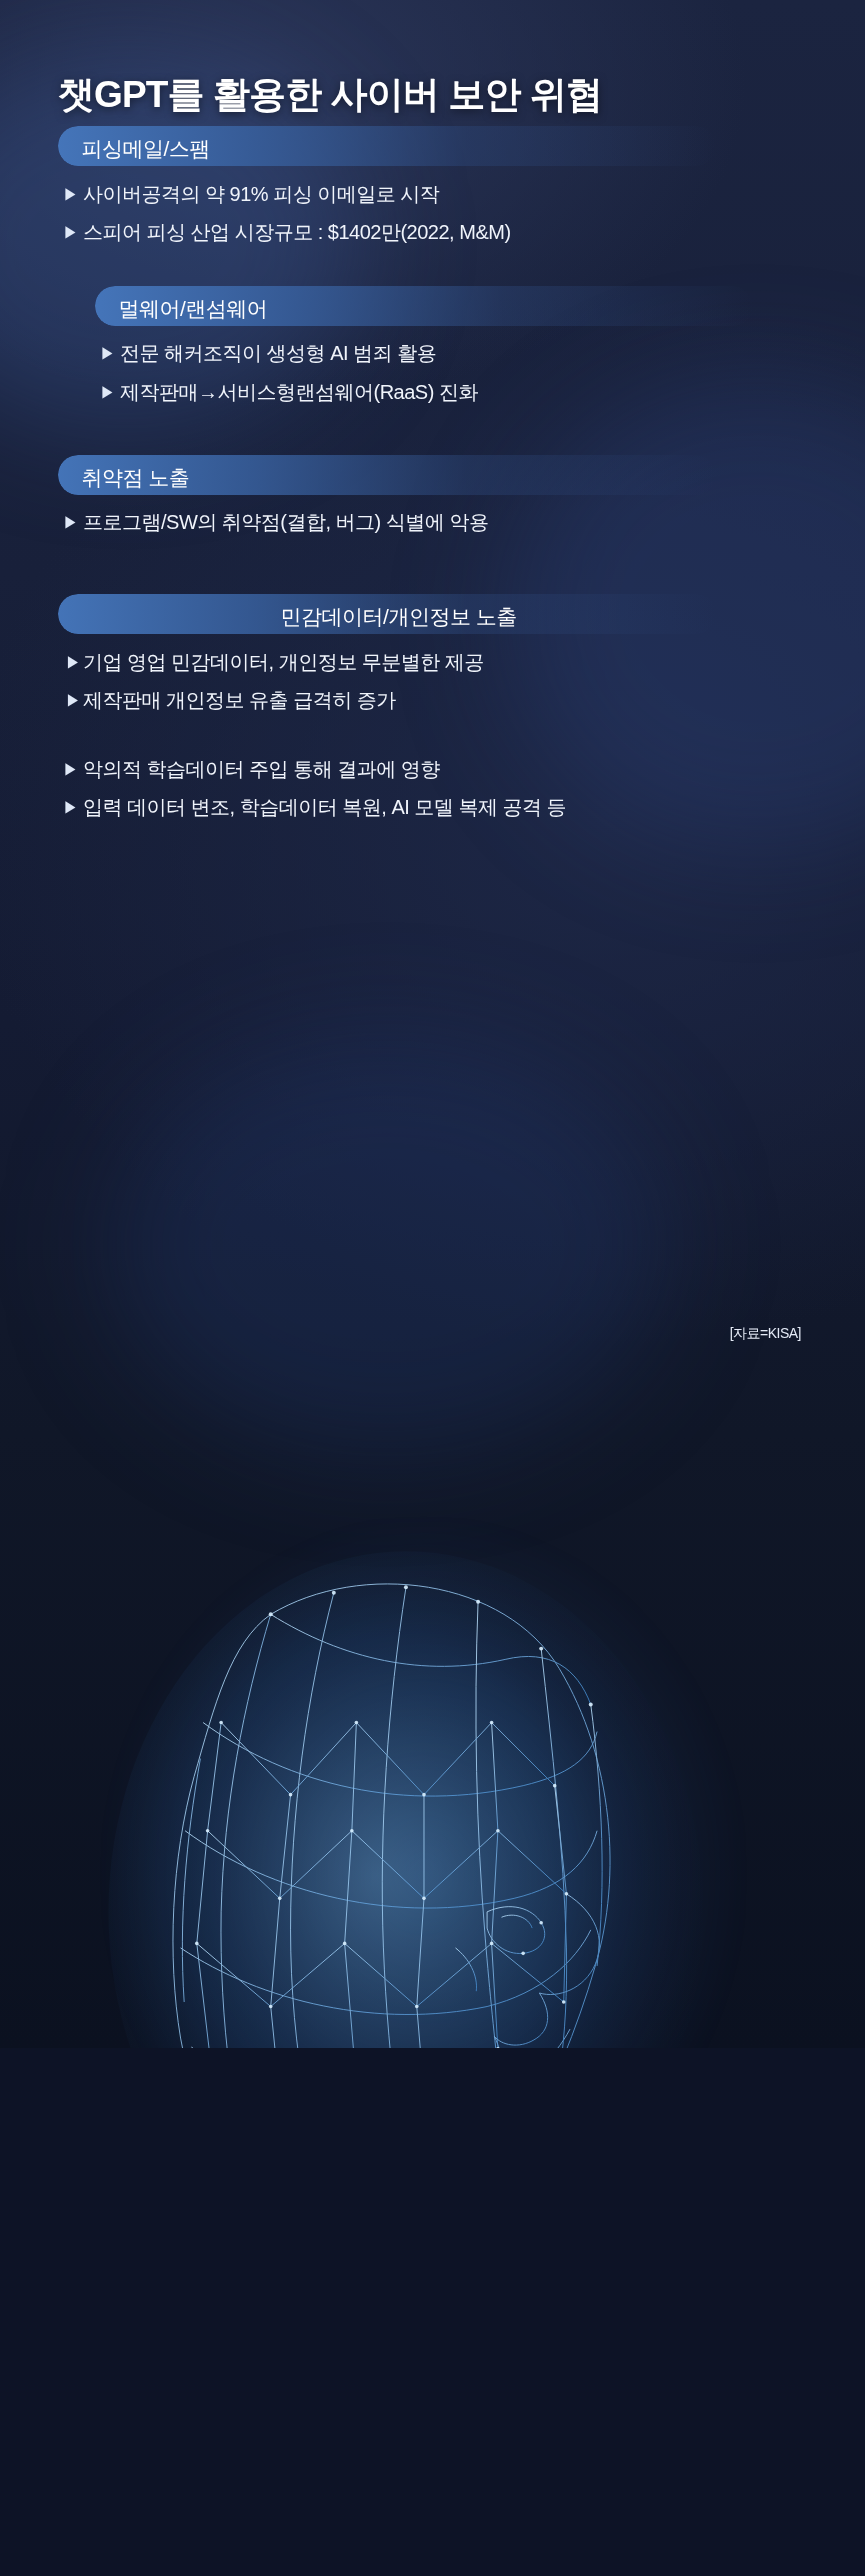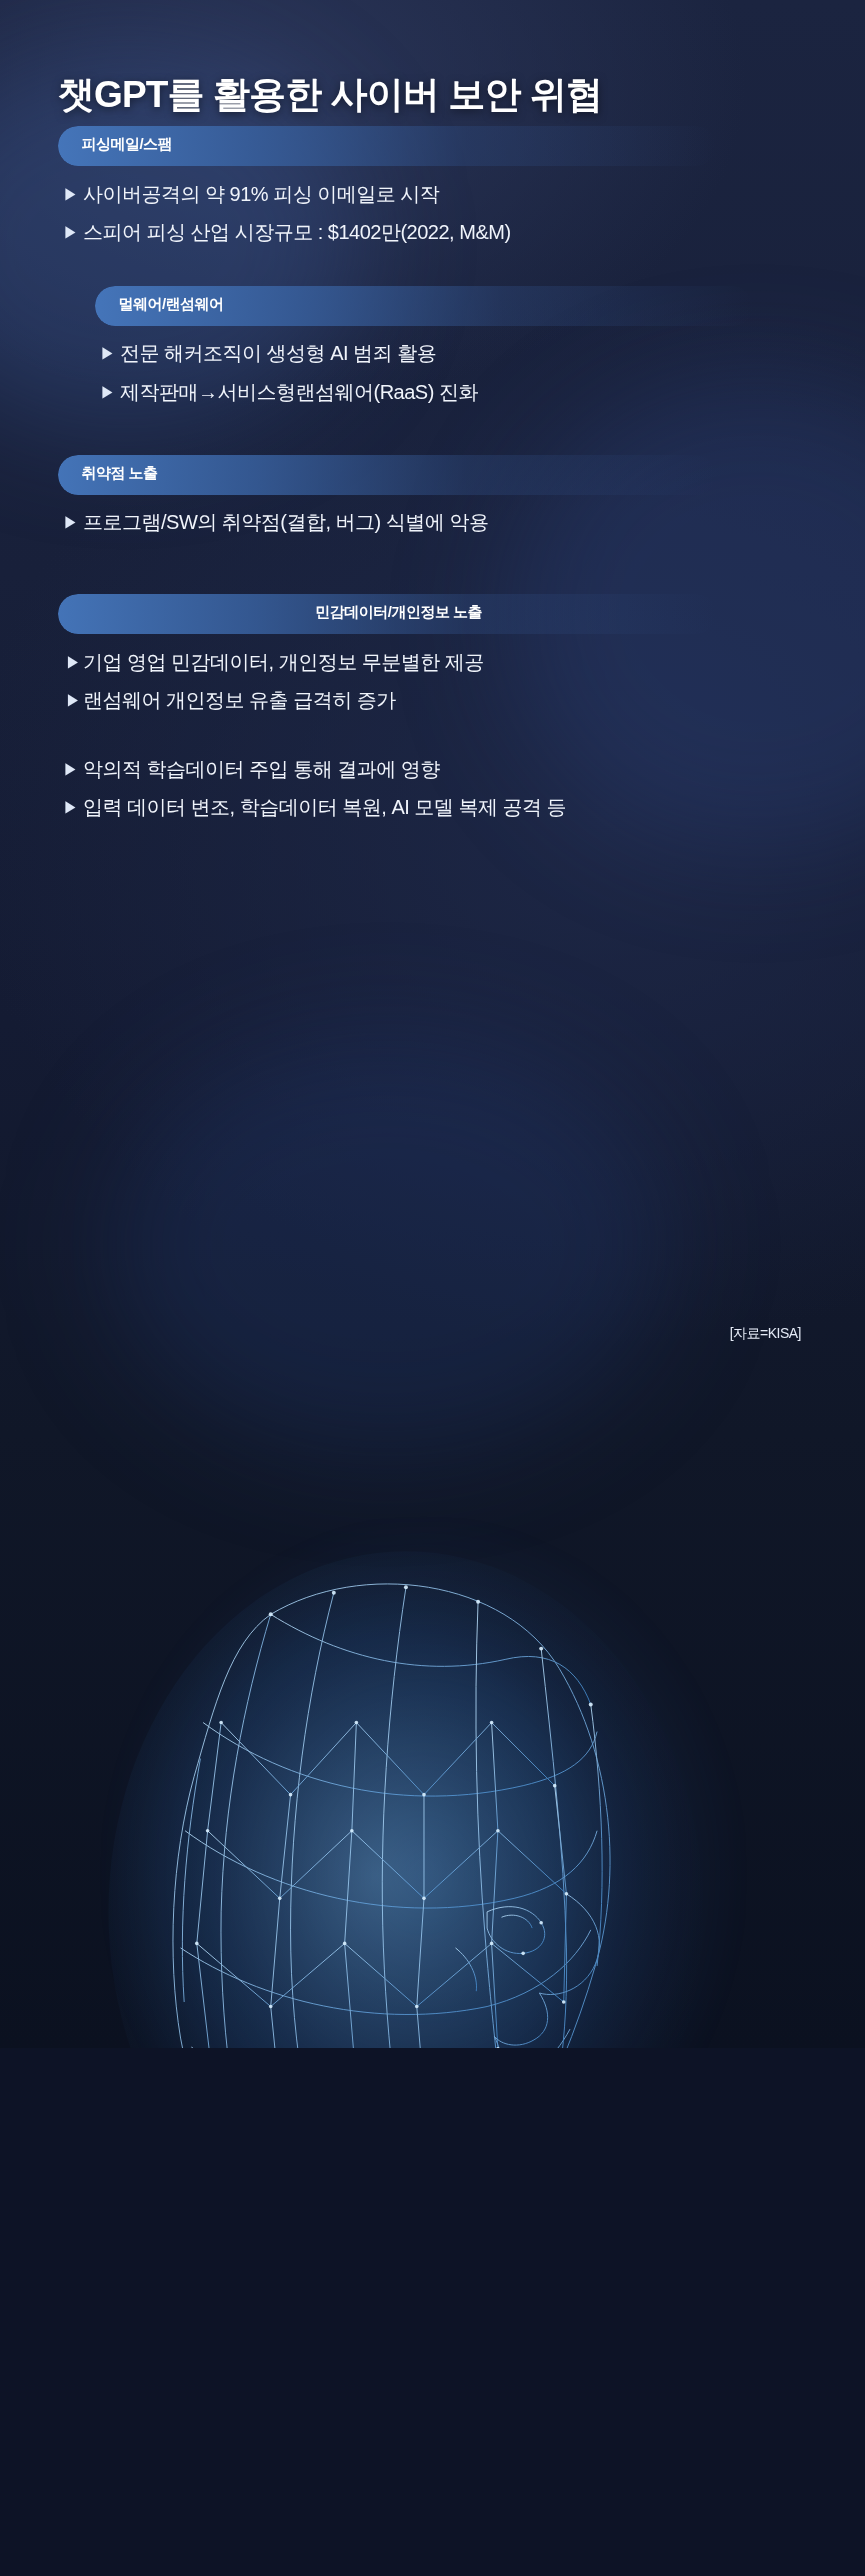--- a/index.html
+++ b/index.html
@@ -73,22 +73,22 @@
   .sec-head-inner {
     position: absolute;
     left: 0; top: 0; right: 0; bottom: 0;
     background: linear-gradient(90deg, rgba(70,120,190,0.95) 0%, rgba(56,96,158,0.85) 30%, rgba(44,70,120,0.45) 62%, rgba(30,44,78,0.0) 100%);
     border-radius: 20px;
   }
   .sec-title {
     position: relative;
     display: inline-block;
     padding: 9px 0 0 23.4px;
-    font-size: 15px;
-    font-weight: bold;
+    font-size: 21px;
+    font-weight: normal;
     color: #ffffff;
     letter-spacing: -0.5px;
     white-space: nowrap;
   }
   .bullets {
     margin: 12.6px 0 0 0;
     padding: 0;
     list-style: none;
   }
   .bullet {
@@ -226,21 +226,21 @@
         <div class="sec-head-inner"></div>
         <span class="sec-title">민감데이터/개인정보 노출</span>
       </div>
       <ul class="bullets">
         <li class="bullet">
           <span class="arrow">▶</span>
           <span class="btext">기업 영업 민감데이터, 개인정보 무분별한 제공</span>
         </li>
         <li class="bullet">
           <span class="arrow">▶</span>
-          <span class="btext">랜섬웨어 개인정보 유출 급격히 증가</span>
+          <span class="btext">제작판매 개인정보 유출 급격히 증가</span>
         </li>
       </ul>
     </div>
 
     <div class="section" style="margin-top:38px;">
       <ul class="bullets">
         <li class="bullet">
           <span class="arrow">▶</span>
           <span class="btext">악의적 학습데이터 주입 통해 결과에 영향</span>
         </li>

